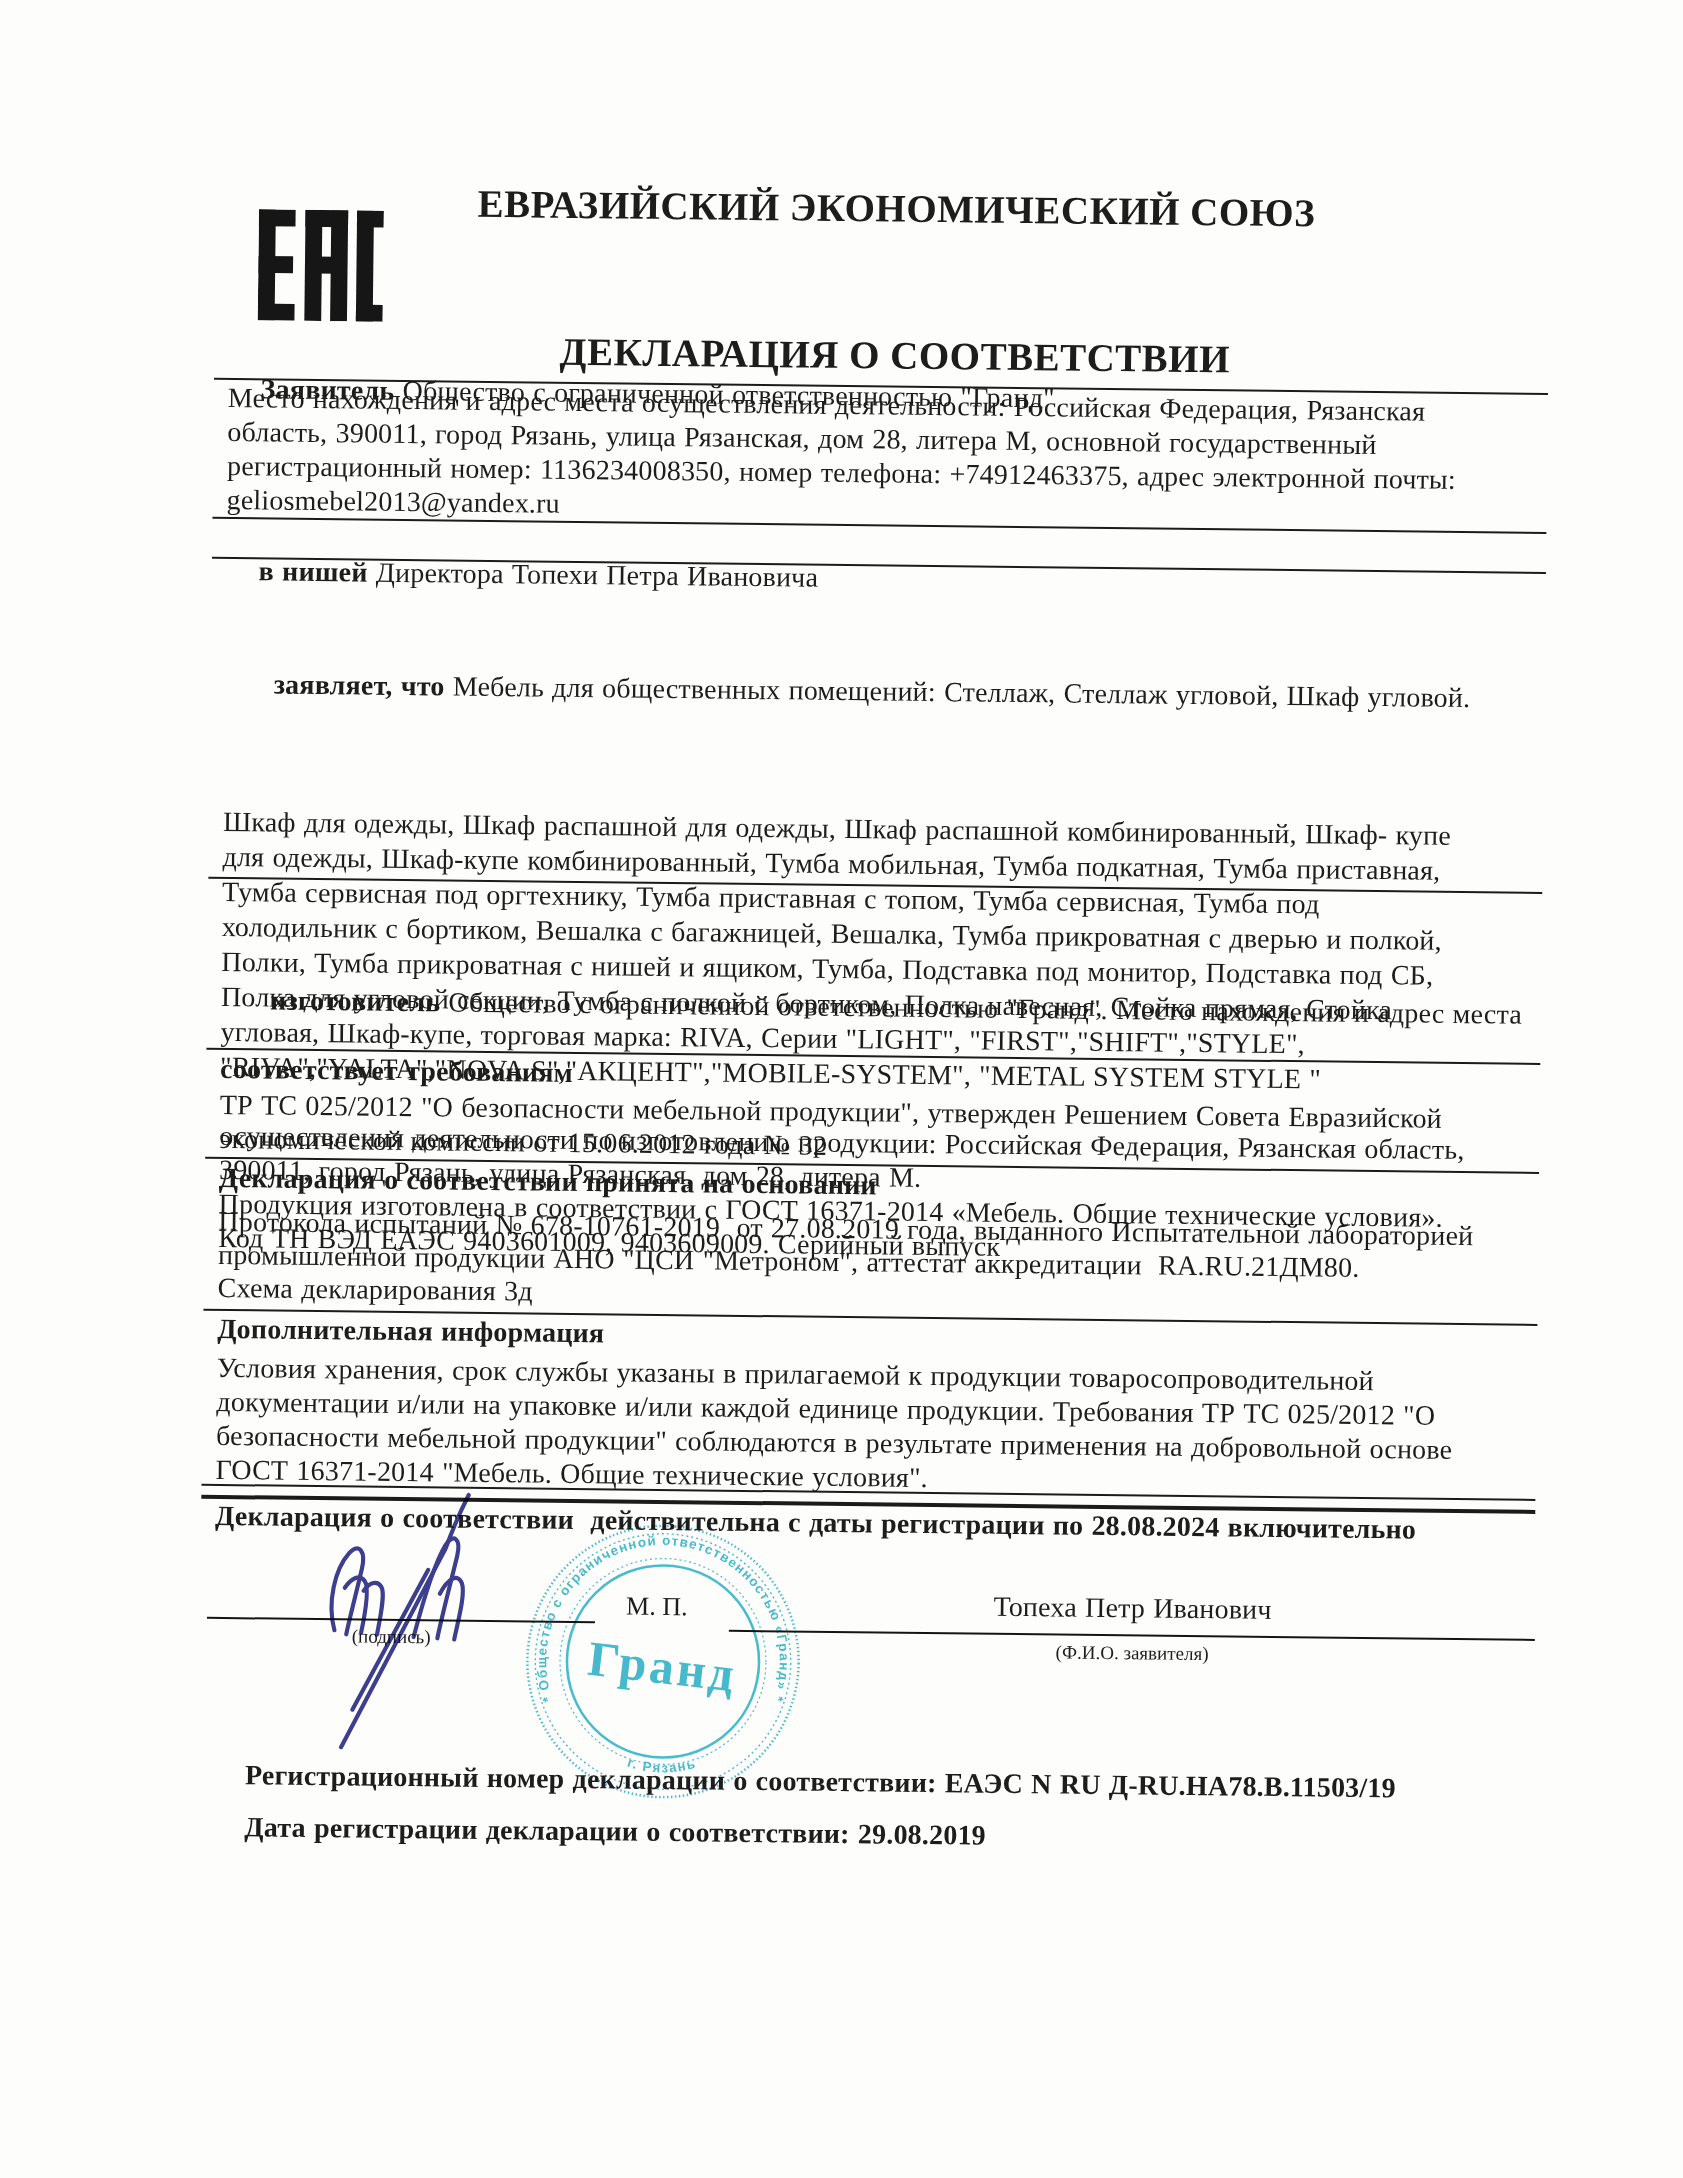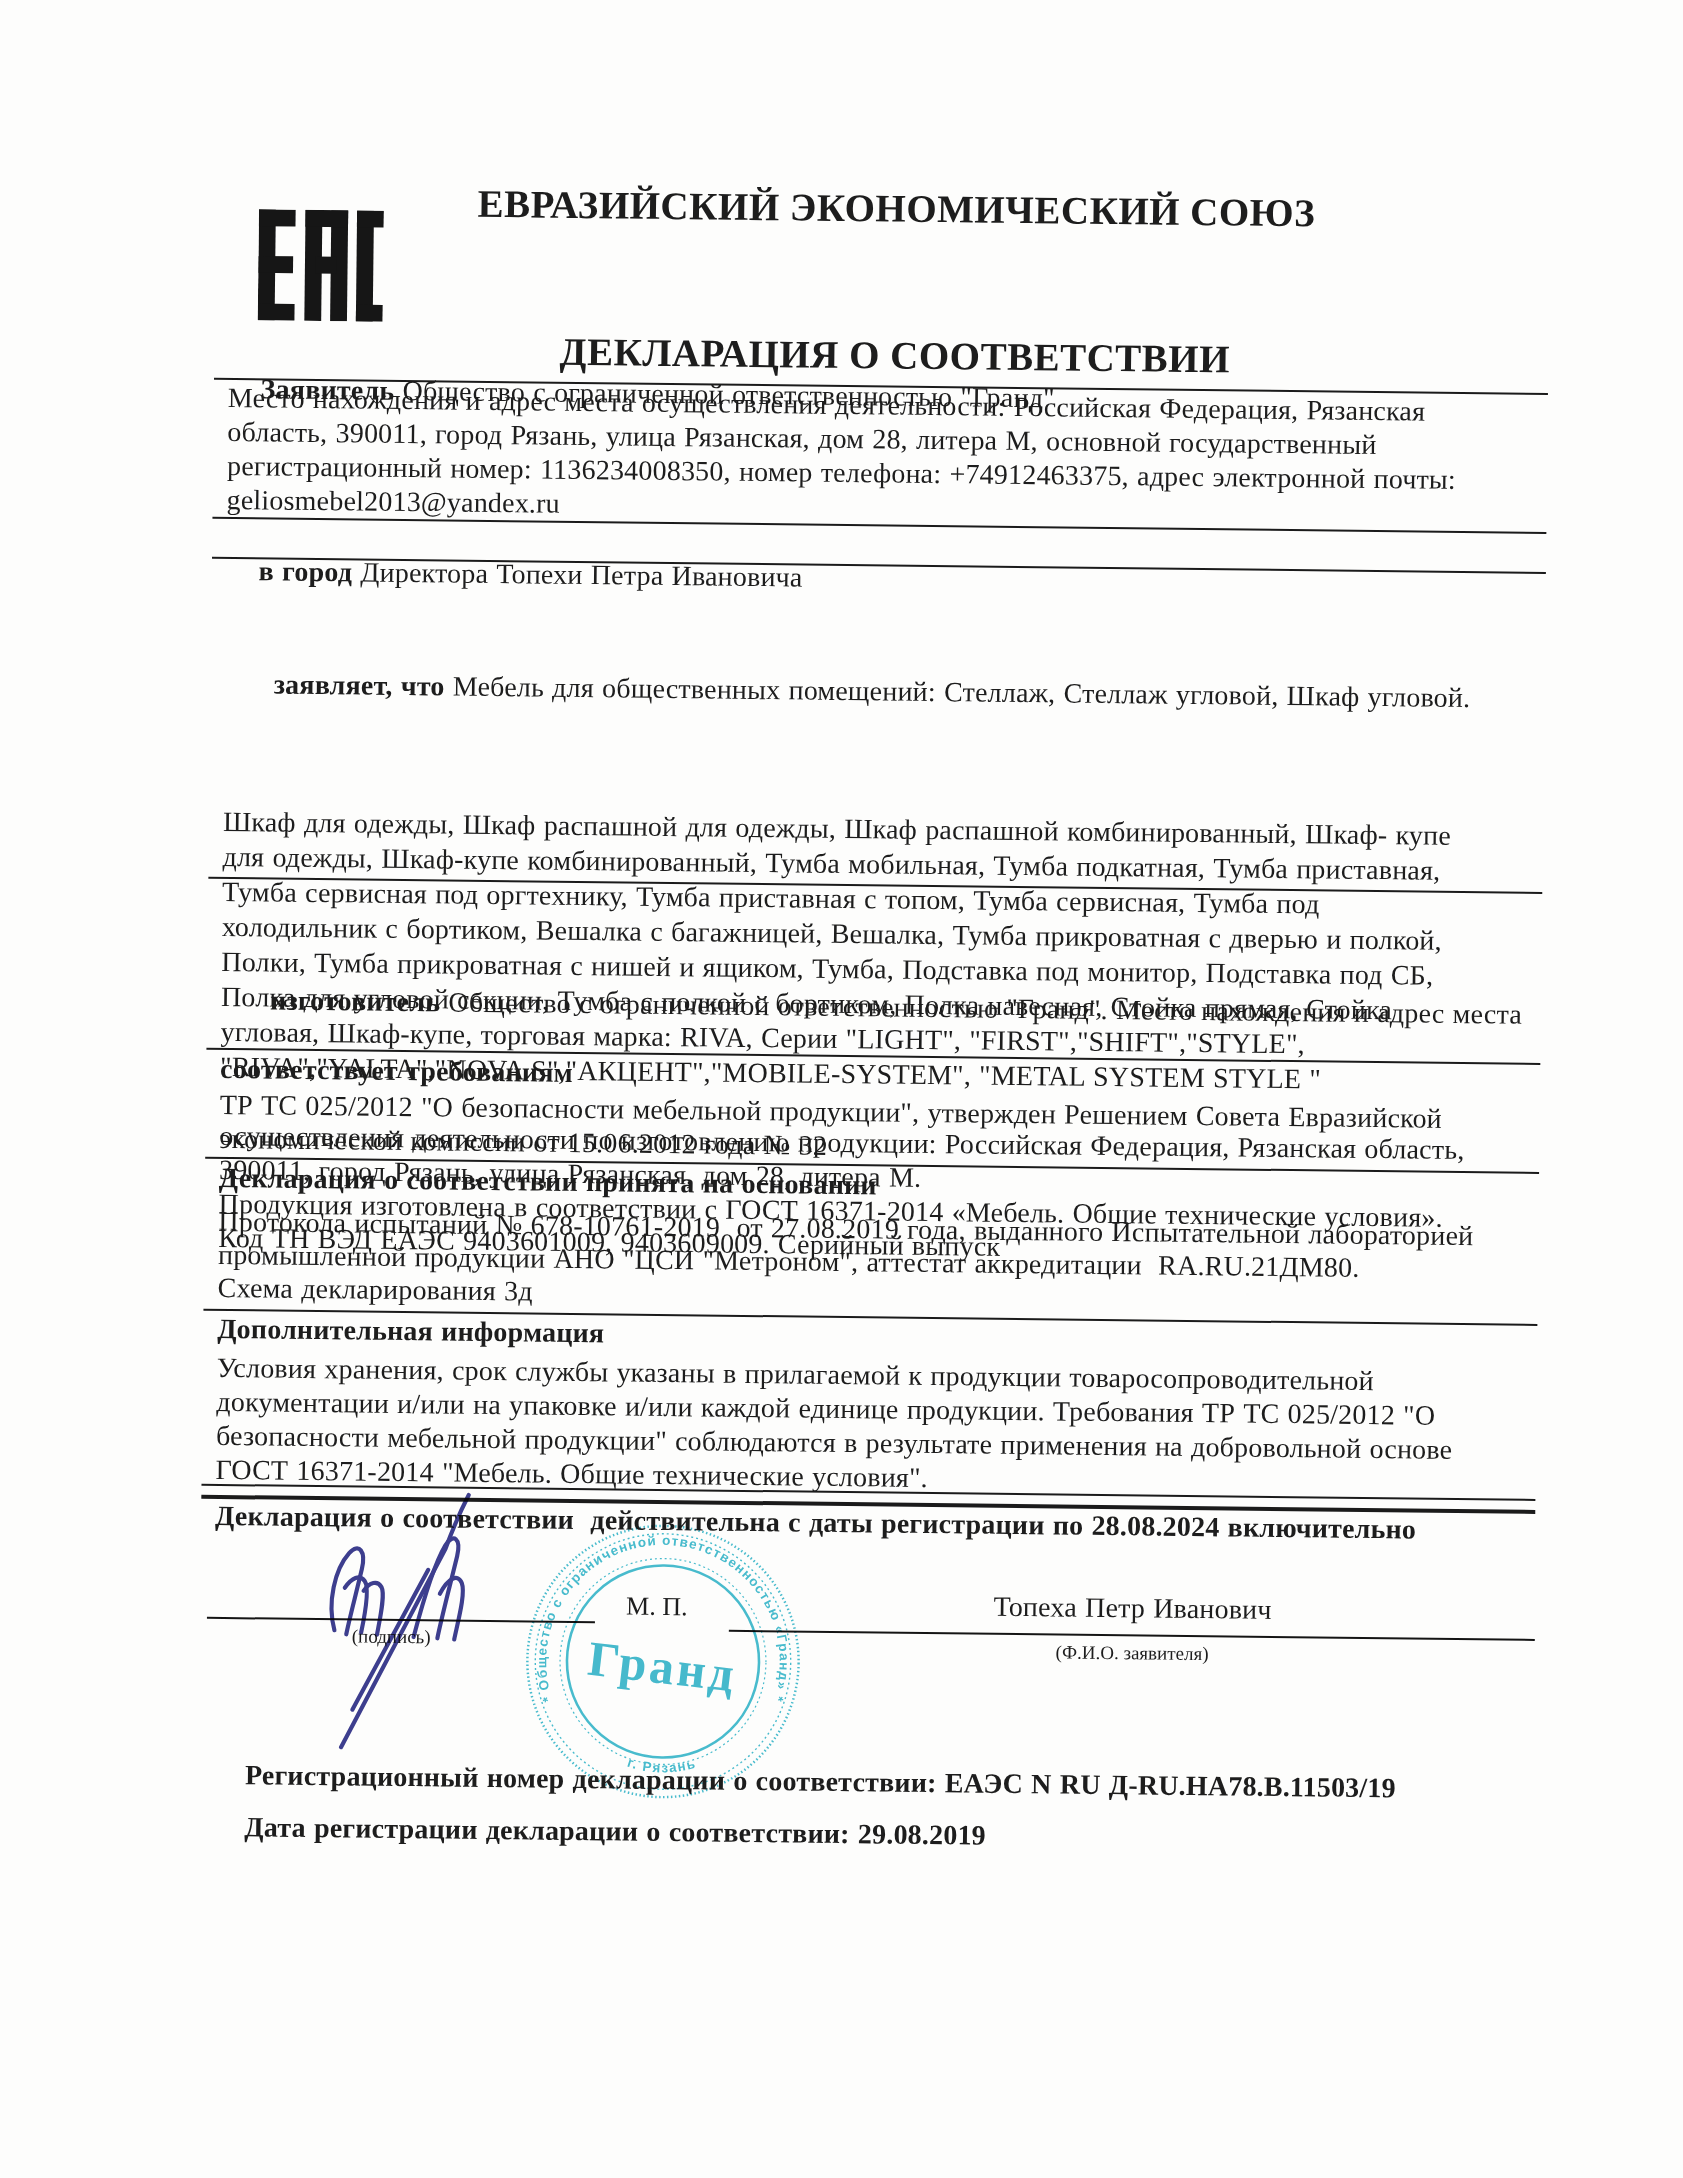--- a/index.html
+++ b/index.html
@@ -57,21 +57,21 @@
 
   <div class="abs t" style="left:220px;top:345px;">
     <span class="b">Заявитель</span><span> Общество с ограниченной ответственностью "Гранд"</span>
   </div>
   <div class="rule" style="top:385px;"></div>
 
   <div class="abs t lh34" style="left:220px;top:388px;"><div class="tline">Место нахождения и адрес места осуществления деятельности: Российская Федерация, Рязанская</div><div class="tline">область, 390011, город Рязань, улица Рязанская, дом 28, литера М, основной государственный</div><div class="tline">регистрационный номер: 1136234008350, номер телефона: +74912463375, адрес электронной почты:</div><div class="tline">geliosmebel2013@yandex.ru</div></div>
   <div class="rule" style="top:524px;"></div>
 
   <div class="abs t" style="left:220px;top:527px;">
-    <span class="b">в город</span><span> Директора Топехи Петра Ивановича</span>
+    <span class="b">в нишей</span><span> Директора Топехи Петра Ивановича</span>
   </div>
   <div class="rule" style="top:564px;"></div>
 
   <div class="abs t lh35" style="left:220px;top:570px;">
     <div class="tline">
       <span class="b">заявляет, что</span><span> Мебель для общественных помещений: Стеллаж, Стеллаж угловой, Шкаф угловой.</span>
     </div>
     <div><div class="tline">Шкаф для одежды, Шкаф распашной для одежды, Шкаф распашной комбинированный, Шкаф- купе</div><div class="tline">для одежды, Шкаф-купе комбинированный, Тумба мобильная, Тумба подкатная, Тумба приставная,</div><div class="tline">Тумба сервисная под оргтехнику, Тумба приставная с топом, Тумба сервисная, Тумба под</div><div class="tline">холодильник с бортиком, Вешалка с багажницей, Вешалка, Тумба прикроватная с дверью и полкой,</div><div class="tline">Полки, Тумба прикроватная с нишей и ящиком, Тумба, Подставка под монитор, Подставка под СБ,</div><div class="tline">Полка для угловой секции, Тумба с полкой с бортиком, Полка навесная, Стойка прямая, Стойка</div><div class="tline">угловая, Шкаф-купе, торговая марка: RIVA, Серии "LIGHT", "FIRST","SHIFT","STYLE",</div><div class="tline">"RIVA","YALTA","NOVA S","АКЦЕНТ","MOBILE-SYSTEM", "METAL SYSTEM STYLE "</div></div>
   </div>
   <div class="rule" style="top:884px;"></div>

